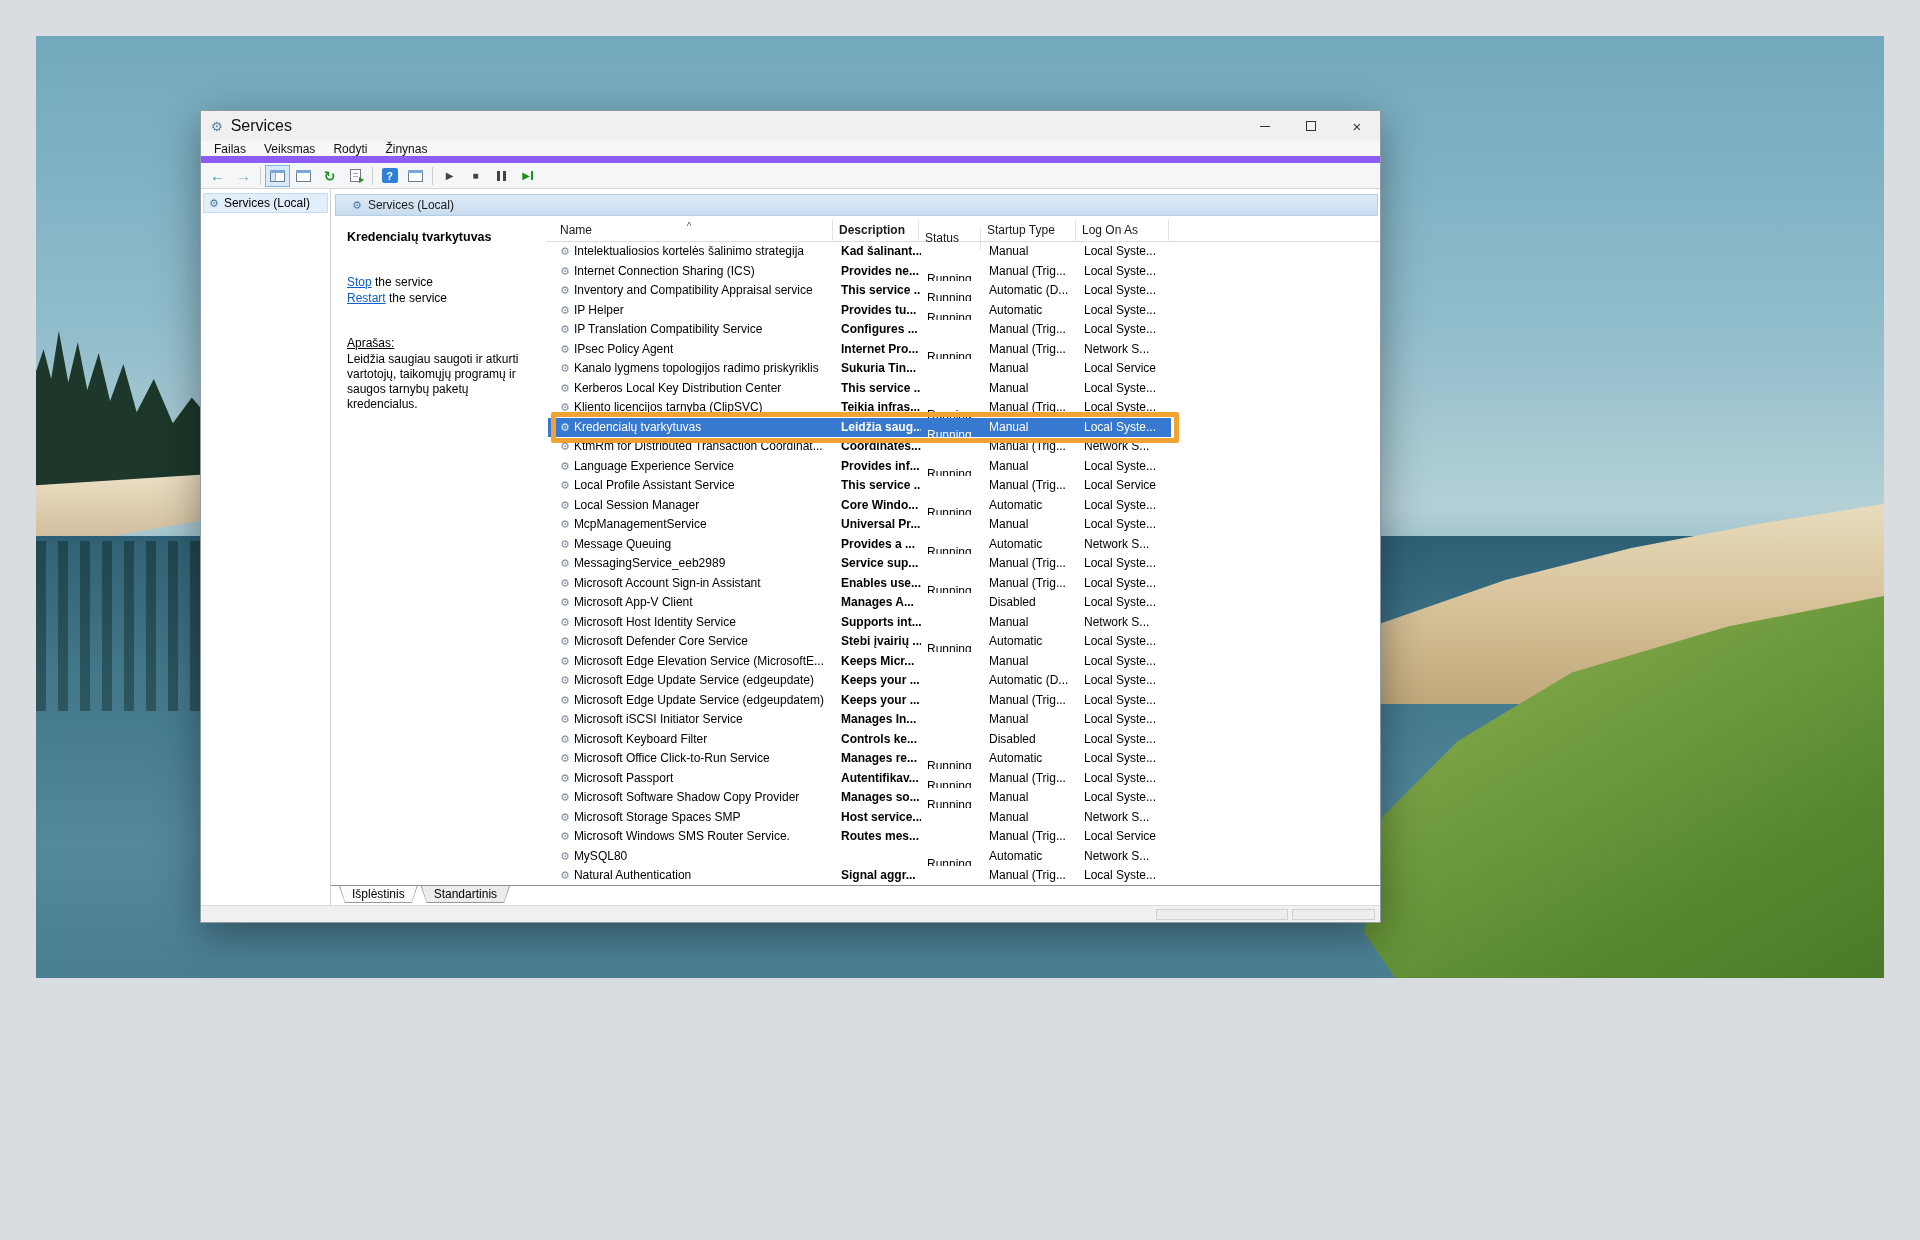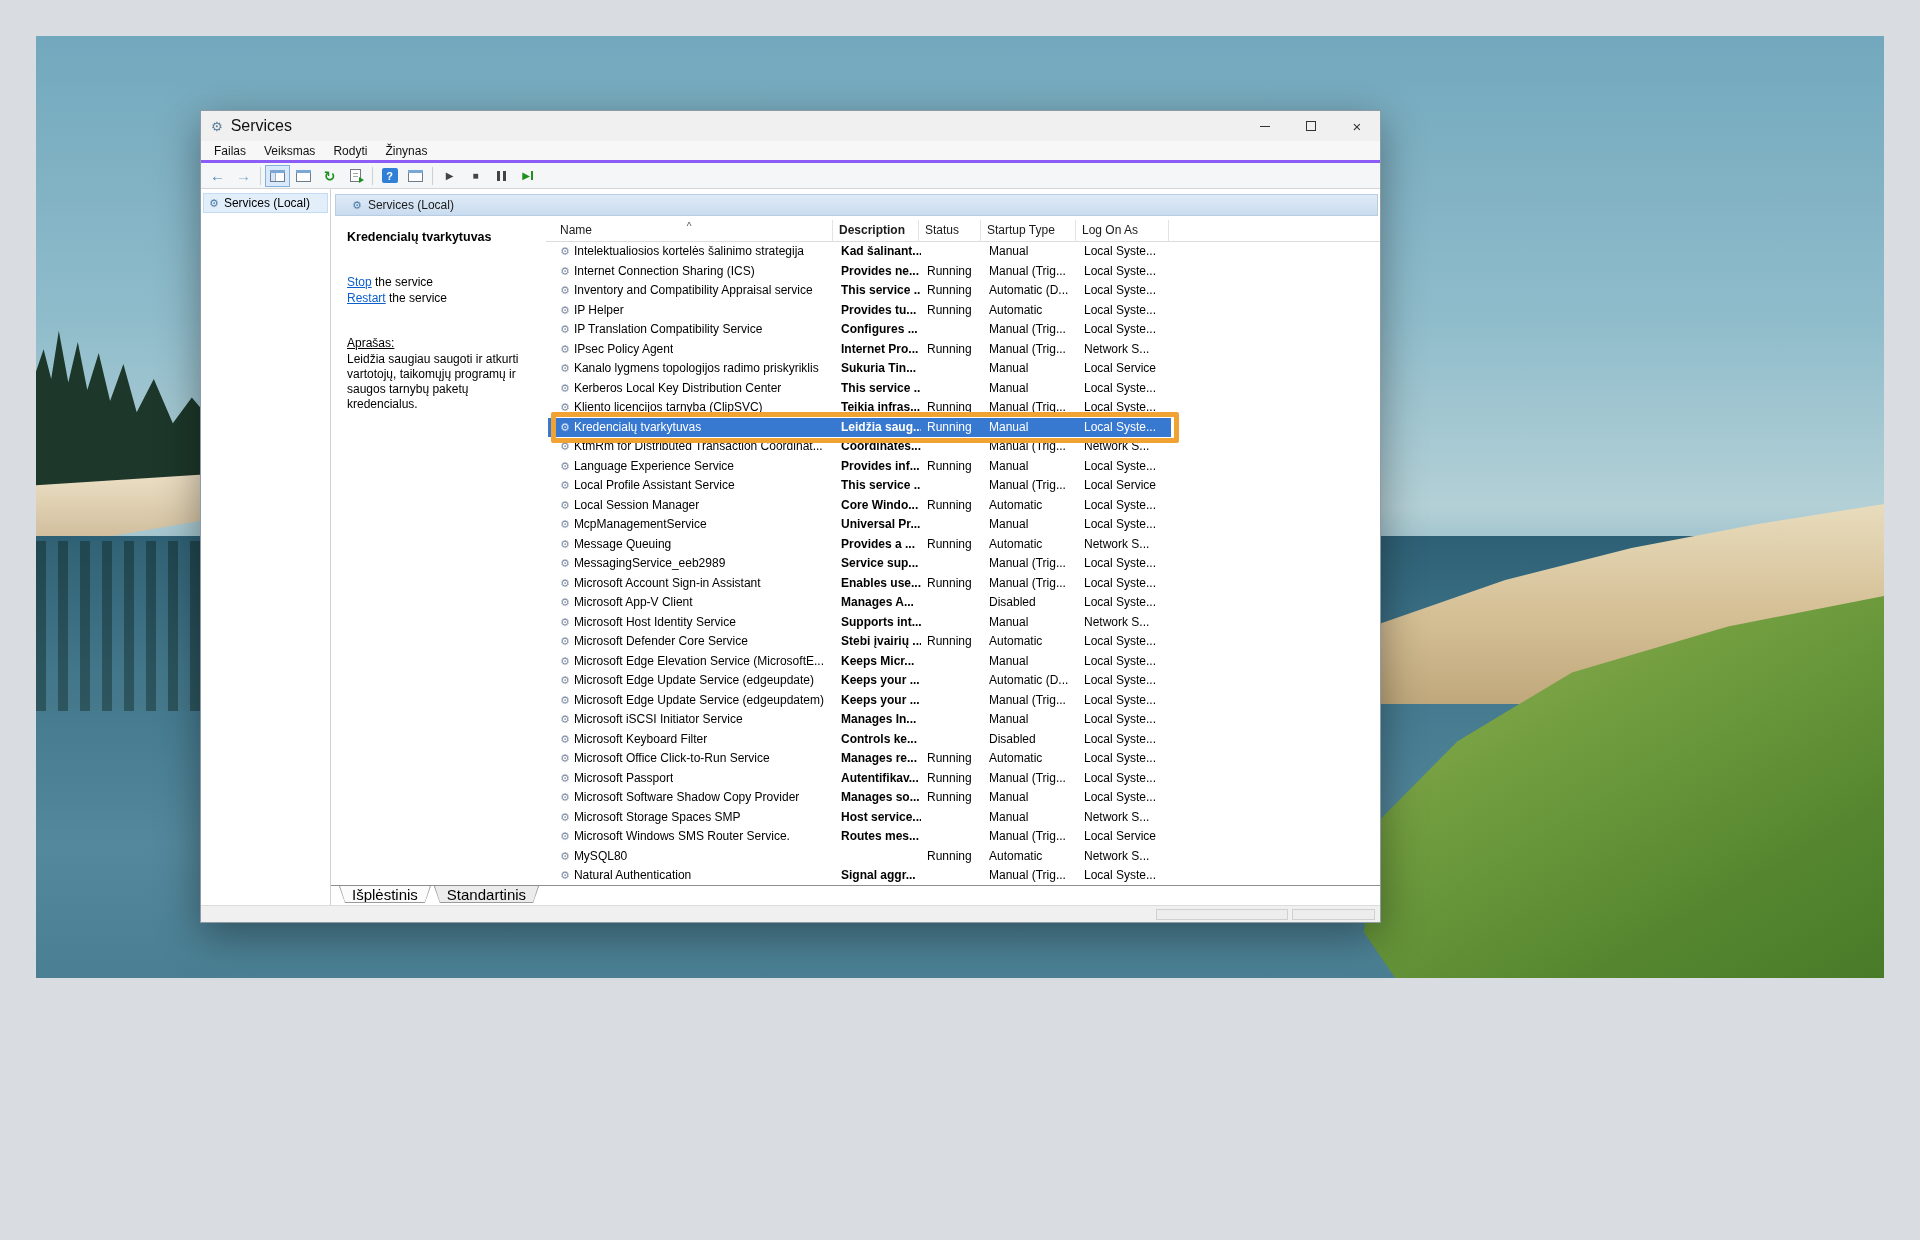--- a/index.html
+++ b/index.html
@@ -62,21 +62,21 @@
   .app-icon { margin-left:10px; font-size:13px; color:#5a7d9a; }
   .title-text { margin-left:8px; font-size:16px; color:#111; }
   .win-controls { position:absolute; right:0; top:0; height:30px; display:flex; }
   .win-btn { width:46px; height:30px; display:flex; align-items:center; justify-content:center; cursor:default; }
   .min-glyph { width:10px; height:1px; background:#333; }
   .max-glyph { width:10px; height:10px; border:1px solid #333; }
   .close-glyph { font-size:15px; color:#333; line-height:1; }
 
   .menubar {
     position:absolute; left:0; top:30px; right:0; height:22px;
-    background:#f7f7f7; border-bottom:3px solid #8b5cf6;
+    background:#f7f7f7; border-bottom:7px solid #8b5cf6;
     display:flex; align-items:center; padding-left:4px;
   }
   .menu-item { padding:0 9px; height:100%; display:flex; align-items:center; color:#111; }
 
   .toolbar {
     position:absolute; left:0; top:52px; right:0; height:26px;
     background:#f5f6f7; border-bottom:1px solid #d5d5d5;
     display:flex; align-items:center; padding-left:4px; gap:1px;
   }
   .tb-btn {
@@ -137,21 +137,21 @@
   .desc-text { margin:2px 14px 0 16px; line-height:15px; width:192px; }
 
   .list-panel { position:absolute; left:215px; right:0; top:0; bottom:0; overflow:hidden; background:#fff; }
   .list-header { display:flex; height:22px; border-bottom:1px solid #dcdcdc; background:#fff; }
   .hcell {
     height:22px; line-height:21px; padding-left:6px; color:#1a1a1a;
     border-right:1px solid #e3e3e3; white-space:nowrap; overflow:hidden; position:relative;
   }
   .hcell.c-name { padding-left:14px; }
   .sort-caret { position:absolute; top:-4px; left:50%; transform:translateX(-50%); font-size:10px; color:#555; }
-  .c-name { width:287px; } .c-desc { width:86px;font-weight:bold; } .c-status { width:62px; }
+  .c-name { width:287px; } .c-desc { width:86px;font-weight:bold; } .c-status { width:62px;margin-top:8px; }
   .c-startup { width:95px; } .c-logon { width:93px; }
 
   .list-body { position:absolute; left:0; top:22px; right:0; bottom:0; }
   .row { display:flex; height:19.5px; line-height:19.5px; width:623px; margin-left:2px; }
   .row .cell { white-space:nowrap; overflow:hidden; padding-left:6px; }
   .row .c-name { padding-left:12px; display:flex; align-items:center; gap:4px; }
   .gear { font-style:normal; font-size:11px; color:#7d8ca3; flex:0 0 auto; }
   .nm { white-space:nowrap; overflow:hidden; }
   .row.selected { background:#3778d0; color:#fff; }
   .row.selected .gear { color:#dfe9f5; }
@@ -167,21 +167,21 @@
     background:#fff; border-top:1px solid #8e8e8e;
     display:flex; padding-left:8px; gap:3px; align-items:flex-start;
   }
   .tab {
     height:17px; clip-path: polygon(0 0, 100% 0, calc(100% - 6px) 100%, 6px 100%);
     background:#9a9a9a; padding:0 1px 1px 1px;
   }
   .tab > span {
     display:flex; align-items:center; justify-content:center; height:16px;
     clip-path: polygon(0 0, 100% 0, calc(100% - 5px) 100%, 5px 100%);
-    background:#ececec; padding:0 12px; font-size:15px;
+    background:#ececec; padding:0 12px; font-size:12px;
   }
   .tab.active > span { background:#fbfbfb; }
 
   .statusbar {
     position:absolute; left:0; right:0; bottom:0; height:17px;
     background:#f0f0f0; border-top:1px solid #dcdcdc;
   }
   .status-seg { position:absolute; top:3px; bottom:2px; border:1px solid #d0d0d0; background:#ededed; }
   .seg-1 { right:92px; width:132px; }
   .seg-2 { right:5px; width:83px; }

